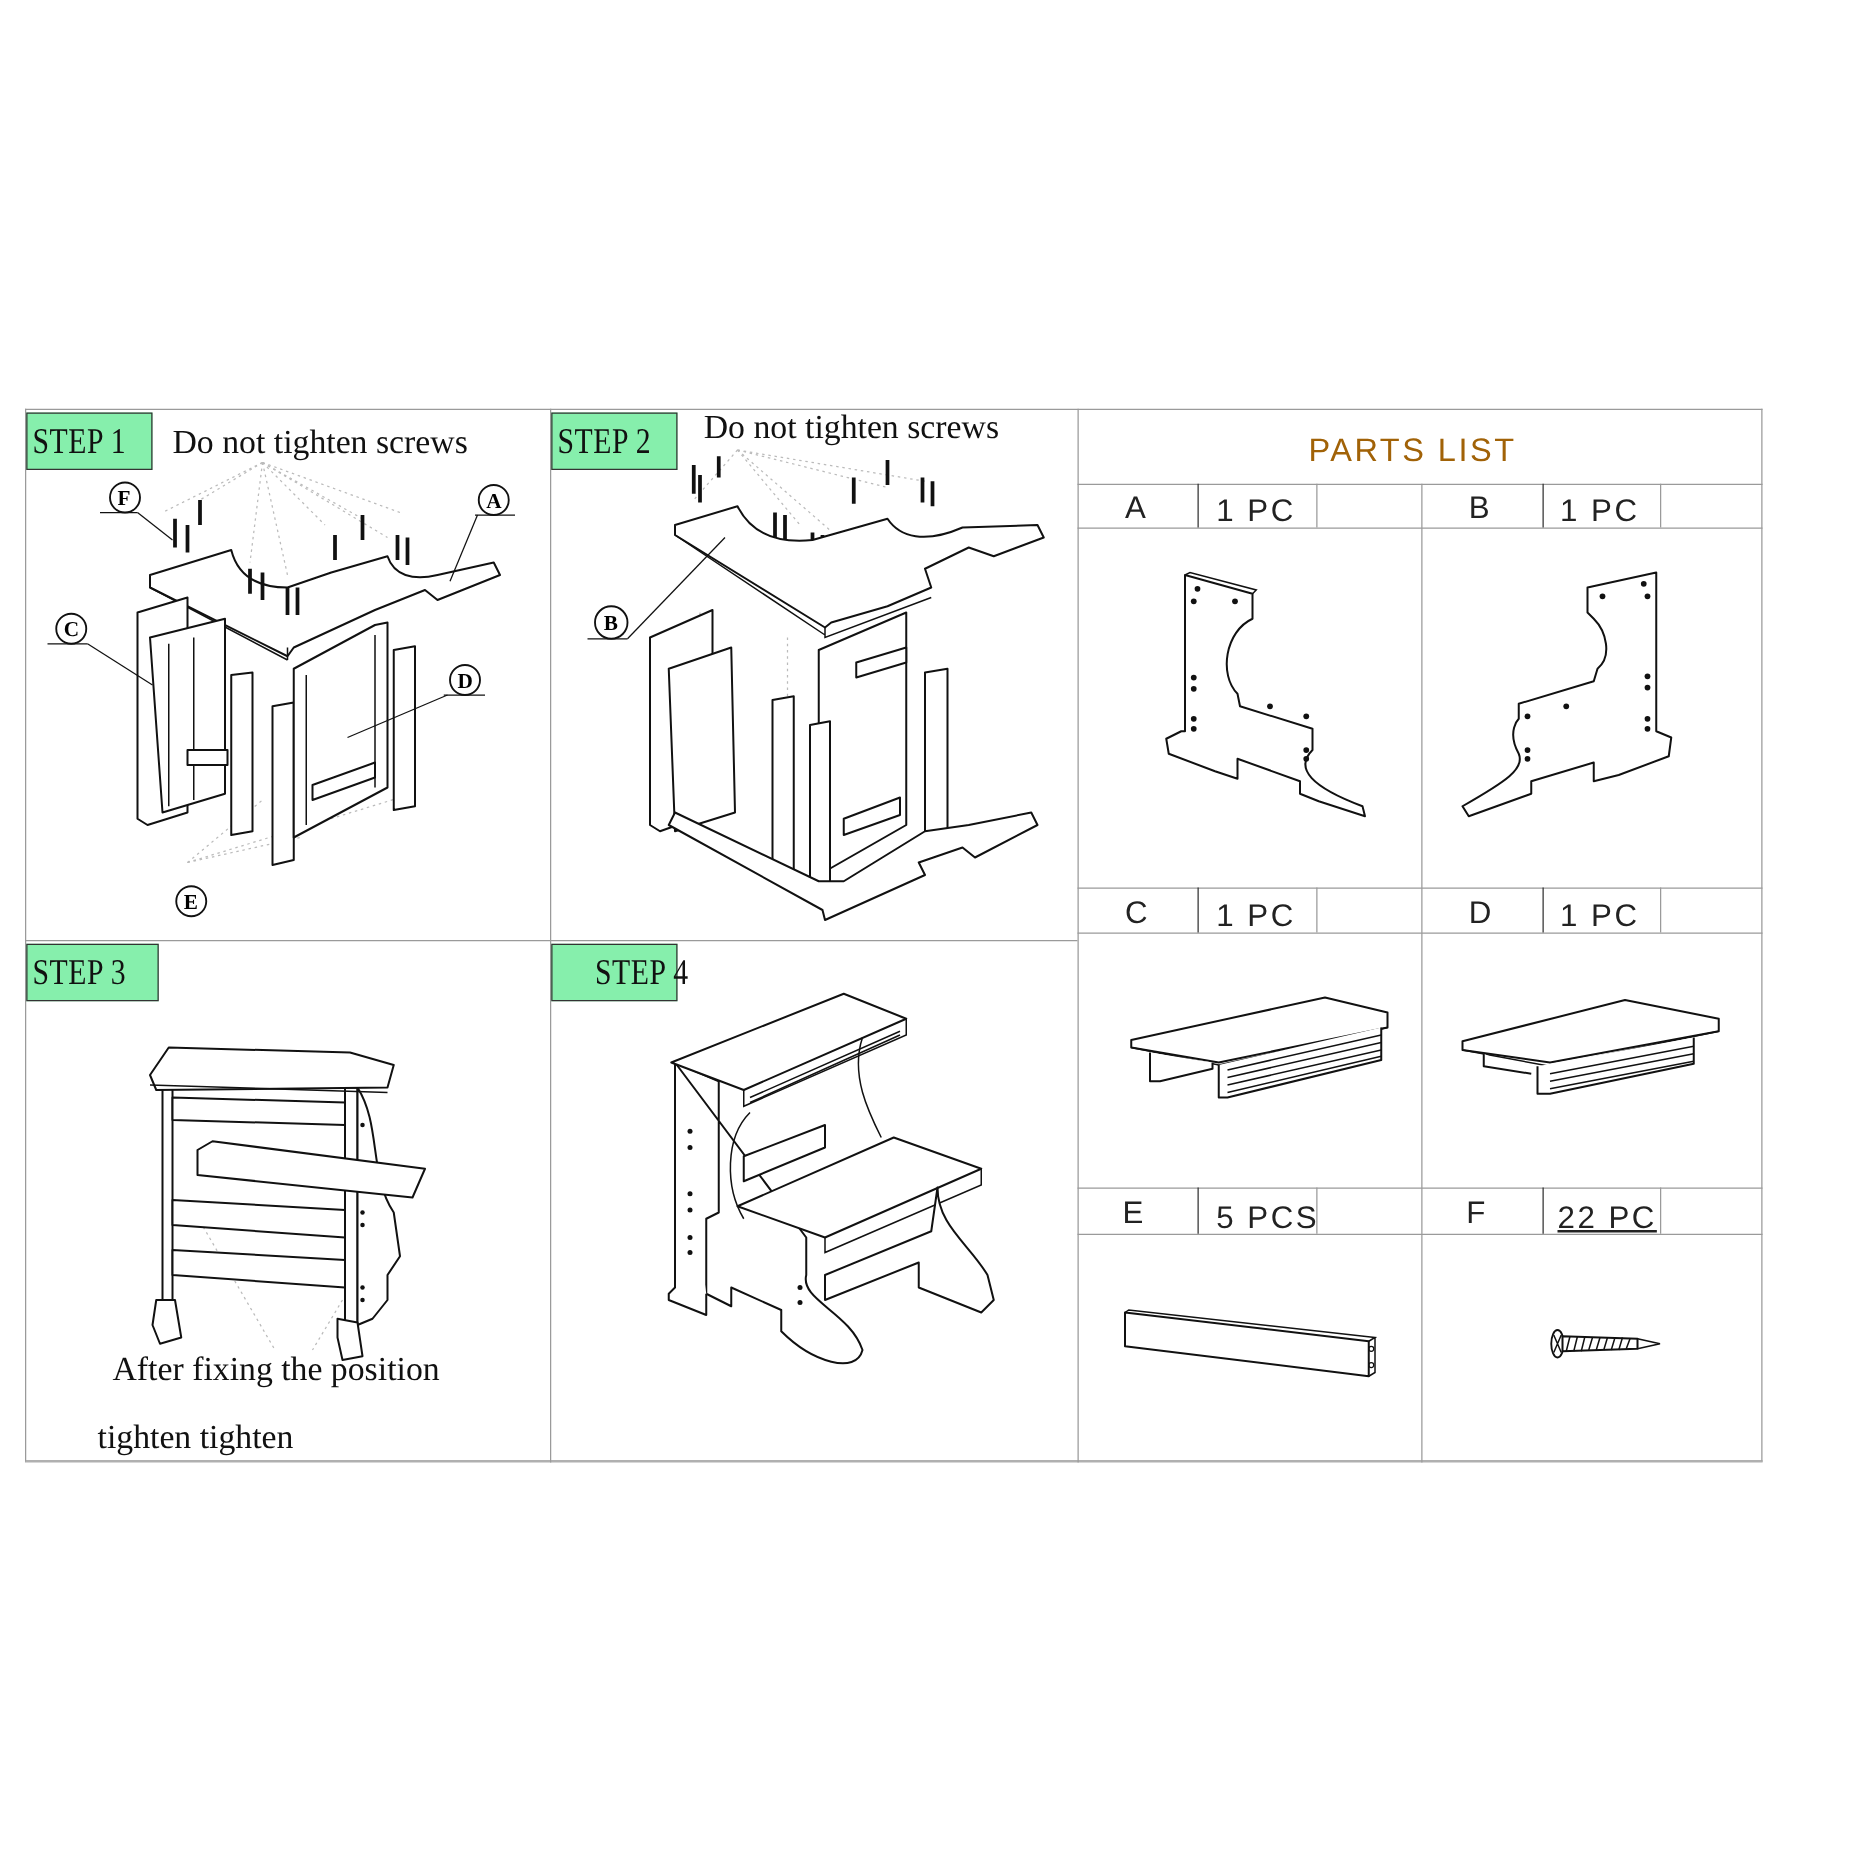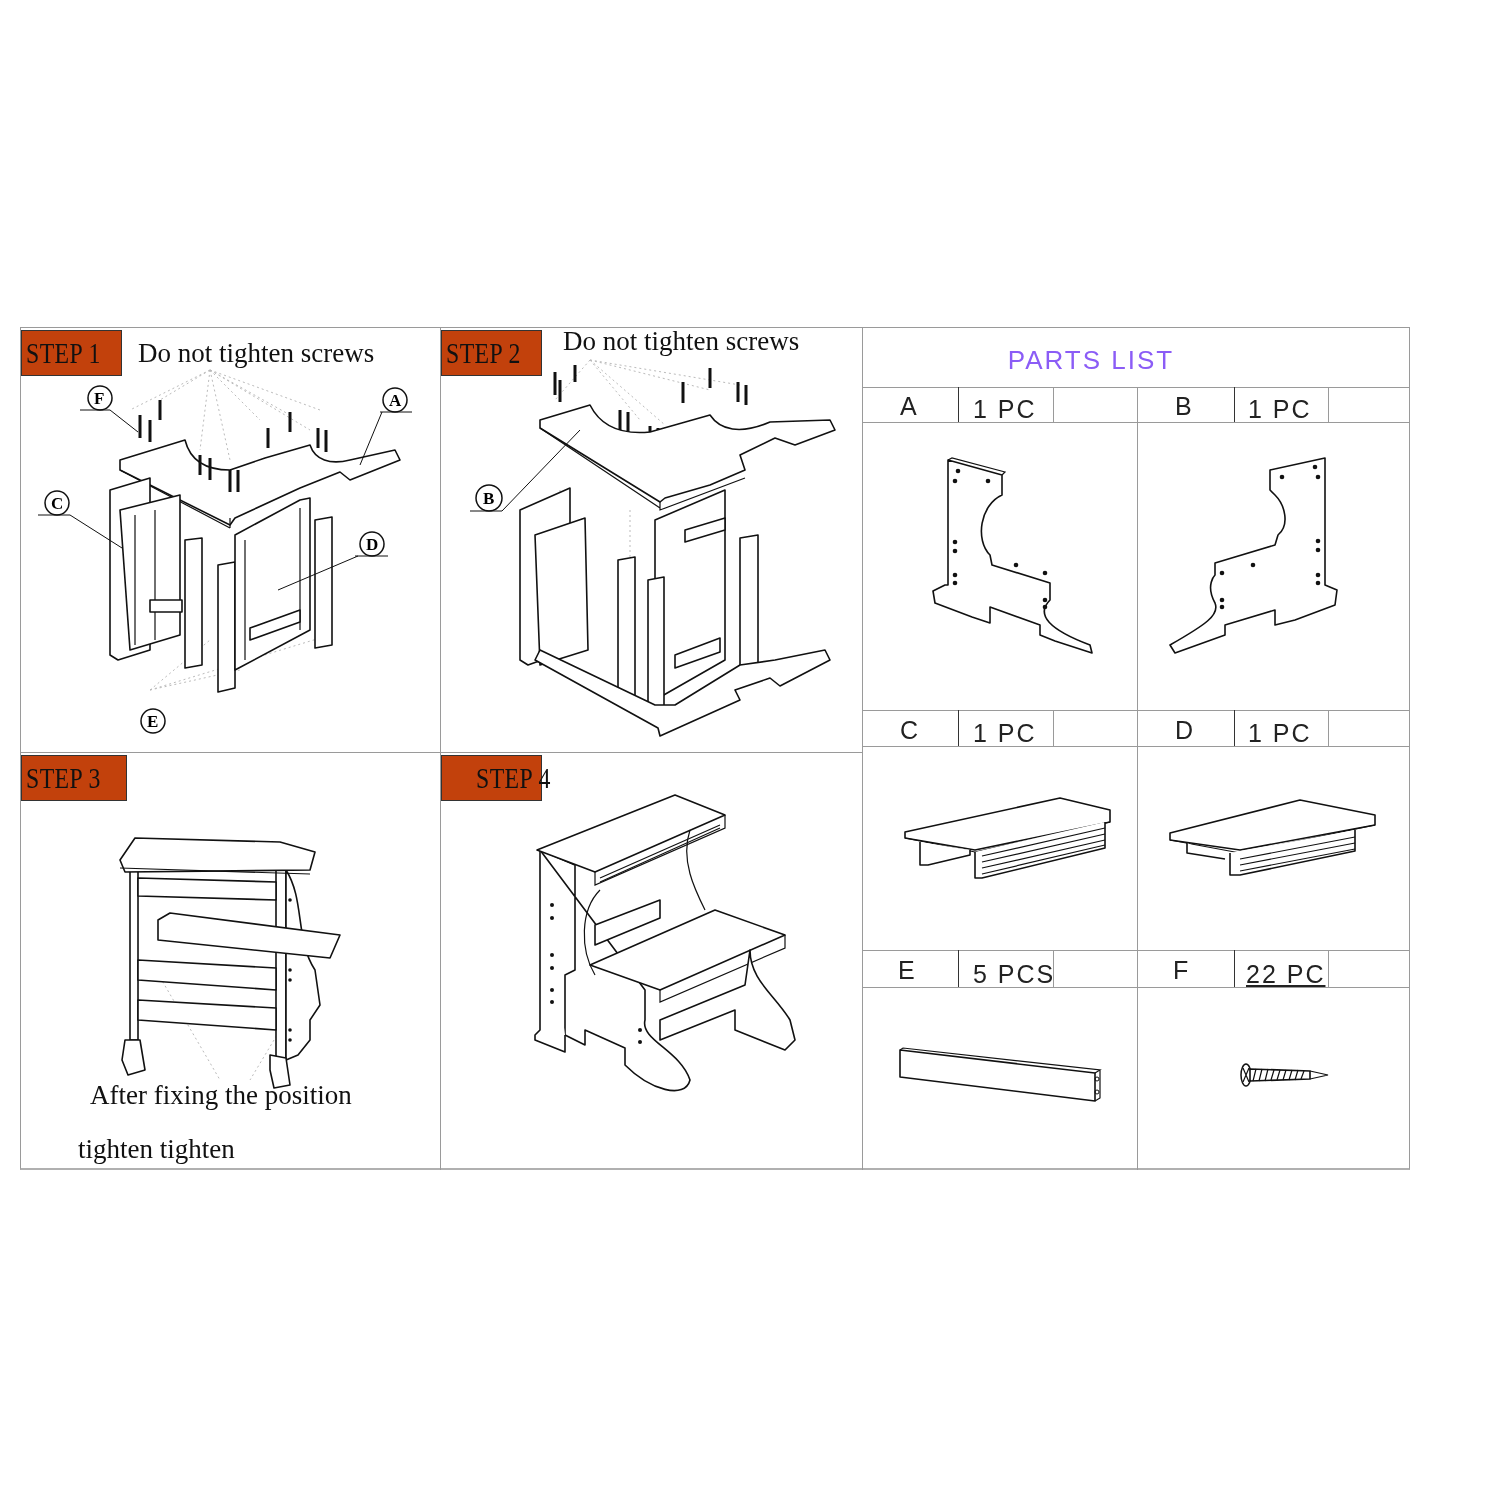--- a/index.html
+++ b/index.html
@@ -1,23 +1,23 @@
 <!DOCTYPE html>
 <html><head>
 <meta charset="utf-8">
 <style>
   html,body{margin:0;padding:0;background:#fff;}
   body{width:1500px;height:1500px;position:relative;overflow:hidden;font-family:"Liberation Serif",serif;color:#111;}
   .frame{position:absolute;left:20px;top:327px;width:1390px;height:843px;border:1px solid #9a9a9a;border-bottom:2px solid #b0b0b0;box-sizing:border-box;}
   .vline{position:absolute;width:1px;background:#9a9a9a;}
   .hline{position:absolute;height:1px;background:#9a9a9a;}
-  .step-badge{position:absolute;border:1.5px solid #333;background:#c2410c;font-family:"Liberation Serif",serif;font-size:29px;line-height:44px;height:46px;padding:0 4px;box-sizing:border-box;letter-spacing:0.5px;transform-origin:left top;}
+  .step-badge{position:absolute;border:1.5px solid #333;background:#86efac;font-family:"Liberation Serif",serif;font-size:29px;line-height:44px;height:46px;padding:0 4px;box-sizing:border-box;letter-spacing:0.5px;transform-origin:left top;}
   .step-badge span{display:inline-block;transform:scaleX(0.82);transform-origin:left center;white-space:nowrap;}
   .note{position:absolute;font-family:"Liberation Serif",serif;font-weight:normal;font-size:27px;white-space:nowrap;}
-  .parts-title{position:absolute;left:823px;top:327px;width:536px;height:60px;text-align:center;font-family:"Liberation Sans",sans-serif;font-size:26px;line-height:66px;letter-spacing:2px;font-weight:normal;color:#8b5cf6;}
+  .parts-title{position:absolute;left:862px;top:327px;width:536px;height:60px;text-align:center;font-family:"Liberation Sans",sans-serif;font-size:26px;line-height:66px;letter-spacing:2px;font-weight:normal;color:#a16207;}
   .ptxt{position:absolute;font-family:"Liberation Sans",sans-serif;color:#222;white-space:nowrap;}
   .pletter{font-size:25px;}
   .pqty{font-size:25px;letter-spacing:2px;}
   svg{position:absolute;overflow:visible;}
   .ln{stroke:#111;stroke-width:1.6;fill:#fff;stroke-linejoin:round;}
   .lt{stroke:#111;stroke-width:1.2;fill:none;}
   .dash{stroke:#bbb;stroke-width:1;stroke-dasharray:2 3;fill:none;}
   .callout{font-family:"Liberation Serif",serif;font-weight:bold;font-size:17px;}
 </style>
 </head>

